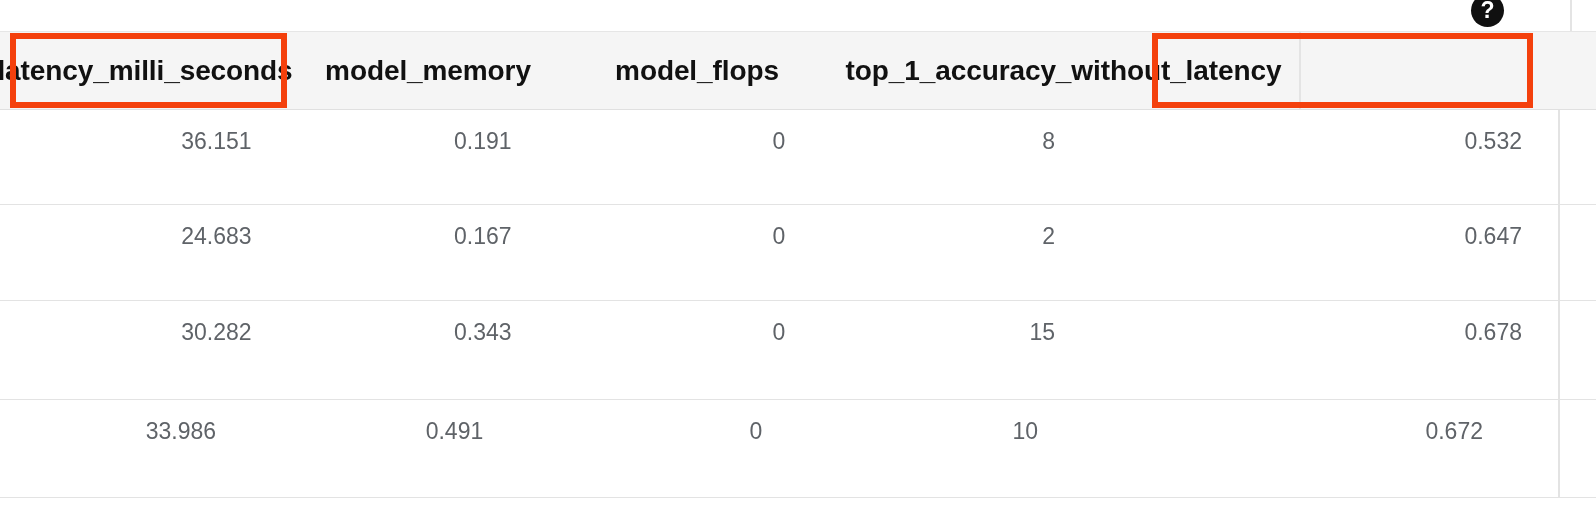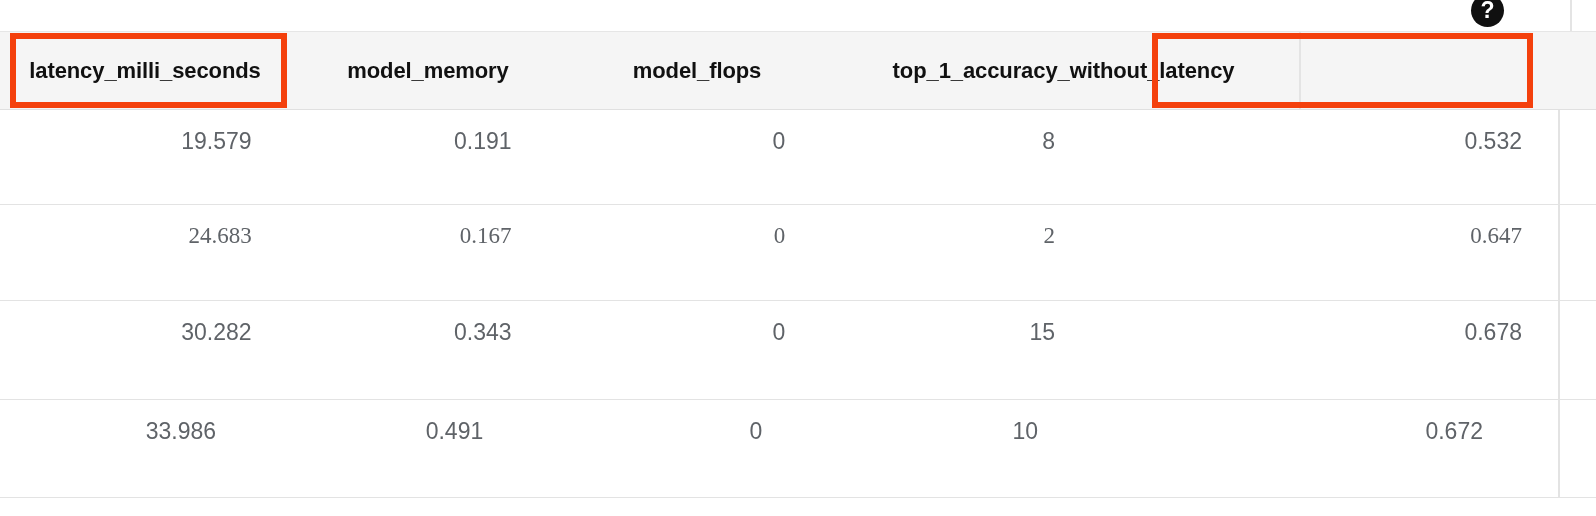--- a/index.html
+++ b/index.html
@@ -69,37 +69,37 @@
     border-top: 1px solid #e6e6e6;
     border-bottom: 1px solid #e0e0e0;
     box-sizing: border-box;
   }
 
   .th {
     display: flex;
     align-items: center;
     justify-content: center;
     box-sizing: border-box;
-    font-size: 22px;
+    font-size: 28px;
     font-weight: bold;
     color: #111111;
     letter-spacing: -0.1px;
     white-space: nowrap;
     cursor: pointer;
     user-select: none;
   }
 
   .body-row {
     display: flex;
     box-sizing: border-box;
     border-bottom: 1px solid #e3e3e3;
     background: #ffffff;
   }
   .body-row.r0 { height: 95px; }
-  .body-row.r1 { height: 96px; font-family: Liberation Serif, serif; }
+  .body-row.r1 { height: 96px; }
   .body-row.r2 { height: 99px; }
   .body-row.r3 { height: 98px; gap: 39px; }
 
   .td {
     box-sizing: border-box;
     font-size: 23px;
     color: #5f6368;
     display: flex;
     align-items: flex-start;
     justify-content: flex-end;
@@ -159,21 +159,21 @@
 
     <div class="header-row">
       <div class="th c0">latency_milli_seconds</div>
       <div class="th c2">model_memory</div>
       <div class="th c1">model_flops</div>
       <div class="th c4">top_1_accuracy_without_latency</div>
       <div class="th c5"></div>
     </div>
 
     <div class="body-row r0">
-      <div class="td c0">19.579</div>
+      <div class="td c0">36.151</div>
       <div class="td c1">0.191</div>
       <div class="td c2">0</div>
       <div class="td c3">8</div>
       <div class="td c4">0.532</div>
       <div class="td c5 col-sep"></div>
     </div>
 
     <div class="body-row r1">
       <div class="td c0">24.683</div>
       <div class="td c1">0.167</div>

